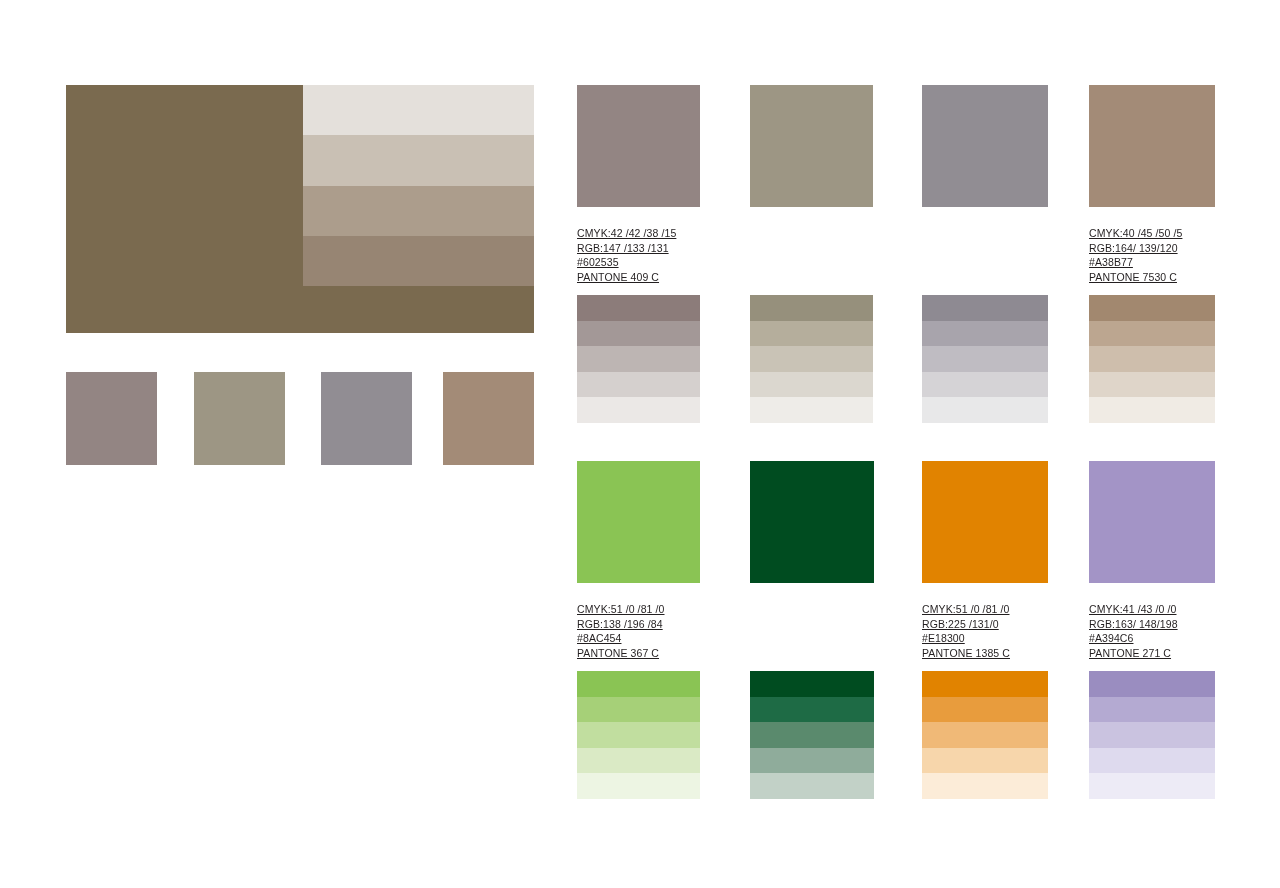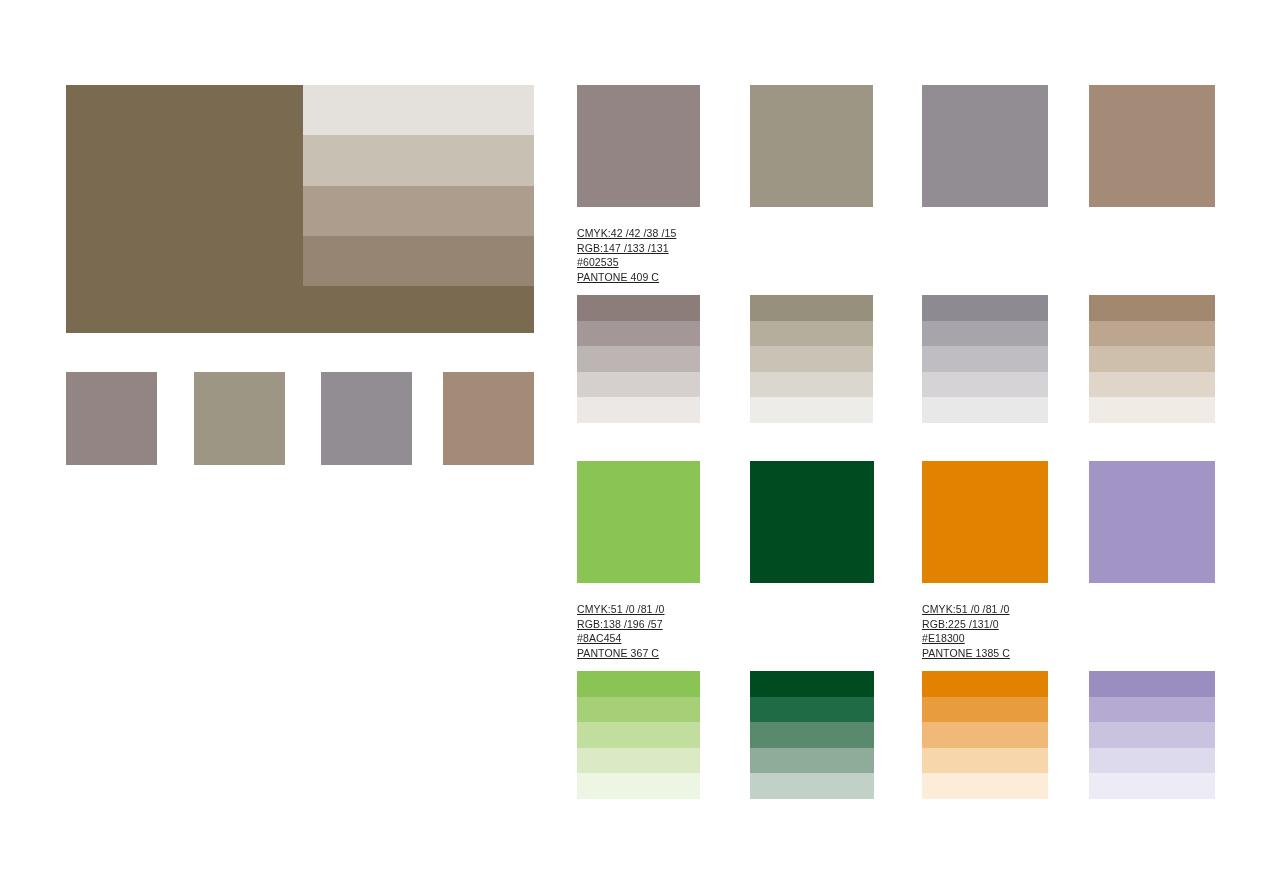--- a/index.html
+++ b/index.html
@@ -178,36 +178,42 @@
       <div class="tint-strip">
         <div style="background: rgb(142, 138, 146);"></div>
         <div style="background: rgb(168, 164, 172);"></div>
         <div style="background: rgb(191, 188, 194);"></div>
         <div style="background: rgb(213, 211, 214);"></div>
         <div style="background: rgb(232, 232, 233);"></div>
       </div>
     </div>
     <div class="swatch-col c3">
       <div class="swatch-main" style="background: rgb(163, 139, 119);"></div>
+      <div class="swatch-specs">
+        <div>CMYK:40 /45 /50 /5</div>
+        <div>RGB:164/ 139/120</div>
+        <div>#A38B77</div>
+        <div>PANTONE 7530 C</div>
+      </div>
       <div class="tint-strip">
         <div style="background: rgb(162, 136, 111);"></div>
         <div style="background: rgb(188, 166, 144);"></div>
         <div style="background: rgb(206, 190, 172);"></div>
         <div style="background: rgb(223, 213, 201);"></div>
         <div style="background: rgb(240, 235, 228);"></div>
       </div>
     </div>
   </div>
 
   <div class="palette-row row1">
     <div class="swatch-col c0">
       <div class="swatch-main" style="background: rgb(138, 196, 84);"></div>
       <div class="swatch-specs">
         <div>CMYK:51 /0 /81 /0</div>
-        <div>RGB:138 /196 /57</div>
+        <div>RGB:138 /196 /84</div>
         <div>#8AC454</div>
         <div>PANTONE 367 C</div>
       </div>
       <div class="tint-strip">
         <div style="background: rgb(138, 196, 84);"></div>
         <div style="background: rgb(166, 208, 120);"></div>
         <div style="background: rgb(193, 222, 159);"></div>
         <div style="background: rgb(218, 234, 197);"></div>
         <div style="background: rgb(237, 245, 227);"></div>
       </div>
@@ -233,20 +239,26 @@
       <div class="tint-strip">
         <div style="background: rgb(225, 131, 0);"></div>
         <div style="background: rgb(232, 156, 61);"></div>
         <div style="background: rgb(240, 185, 119);"></div>
         <div style="background: rgb(247, 214, 171);"></div>
         <div style="background: rgb(252, 236, 216);"></div>
       </div>
     </div>
     <div class="swatch-col c3">
       <div class="swatch-main" style="background: rgb(163, 148, 198);"></div>
+      <div class="swatch-specs">
+        <div>CMYK:41 /43 /0 /0</div>
+        <div>RGB:163/ 148/198</div>
+        <div>#A394C6</div>
+        <div>PANTONE 271 C</div>
+      </div>
       <div class="tint-strip">
         <div style="background: rgb(154, 141, 192);"></div>
         <div style="background: rgb(180, 170, 210);"></div>
         <div style="background: rgb(202, 195, 224);"></div>
         <div style="background: rgb(222, 218, 238);"></div>
         <div style="background: rgb(237, 235, 246);"></div>
       </div>
     </div>
   </div>
 

